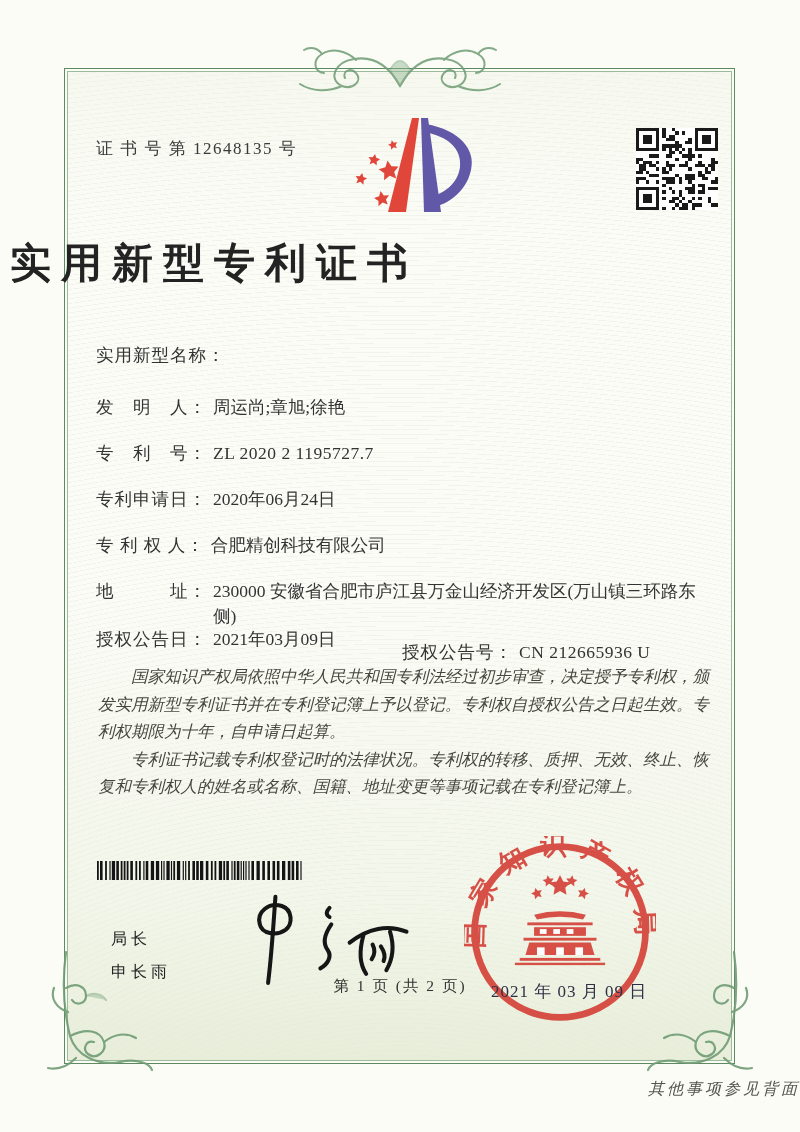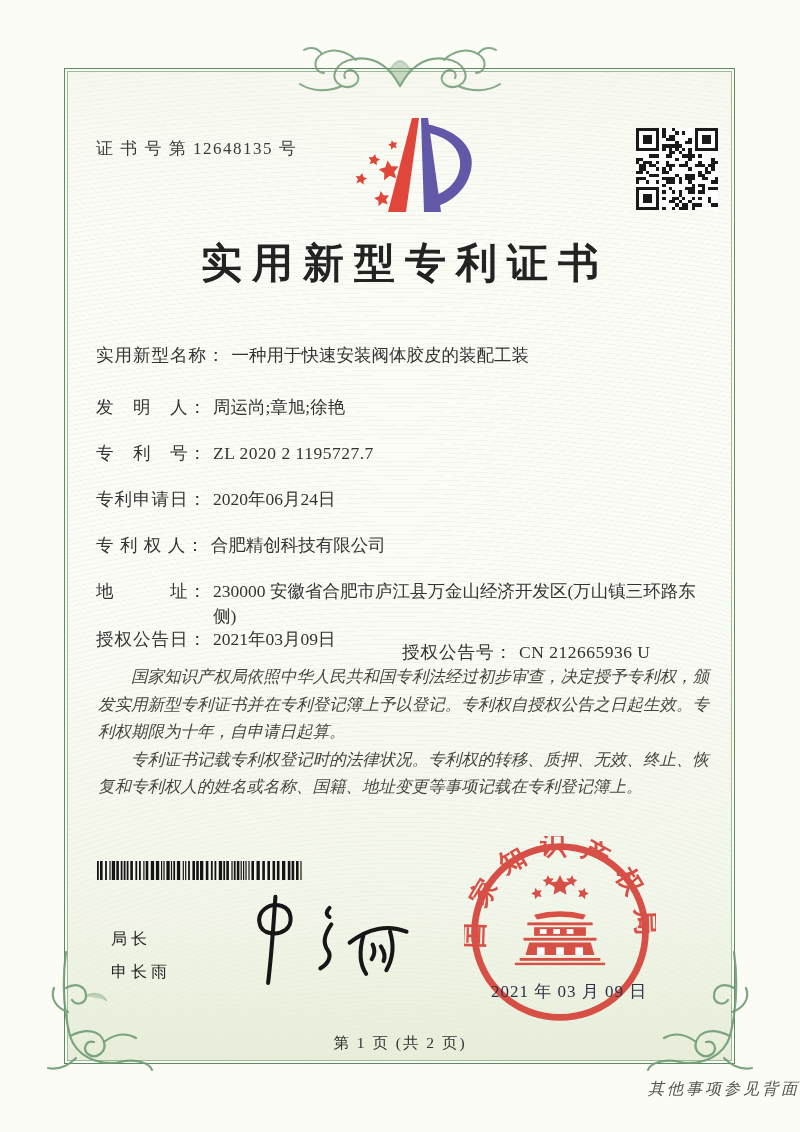--- a/index.html
+++ b/index.html
@@ -21,21 +21,21 @@
       linear-gradient(180deg, rgba(238,242,226,.40) 0%, rgba(255,255,255,0) 16%,
         rgba(255,255,255,0) 52%, rgba(231,238,217,.45) 84%, rgba(225,233,208,.75) 100%),
       repeating-radial-gradient(ellipse 160% 70% at 50% 118%,
         rgba(128,162,124,.09) 0 1.2px, rgba(255,255,255,0) 1.2px 7px);
   }
   
   .cert-no{position:absolute;left:96px;top:137px;font-size:17px;letter-spacing:1.5px;color:#3a3a3a;}
   .logo{position:absolute;left:340px;top:112px;width:140px;height:106px;}
   .qr{position:absolute;left:636px;top:128px;width:82px;height:82px;background:#fff;}
   .title{
-    position:absolute;left:0;right:0;top:236px;text-align:center;
+    position:absolute;left:0;right:0;top:236px;
     font-size:41px;font-weight:600;letter-spacing:10px;text-indent:10px;color:#232323;margin:0;
   }
   .row{position:absolute;left:96px;width:610px;display:flex;font-size:17.5px;line-height:25px;color:#333;}
   .row .lbl{flex:none;letter-spacing:1px;white-space:pre;}
   .row .val{flex:1;margin-left:6px;}
   .r1{top:343px}.r2{top:395px}.r3{top:441px}.r4{top:487px}.r5{top:533px}.r6{top:579px}
   .grant{top:627px}
   .grant .pair2{position:absolute;left:306px;top:13px;display:flex;}
   .mono-num{letter-spacing:.5px;}
   .body-text{
@@ -45,21 +45,21 @@
   }
   .body-text p{margin:0;text-indent:2em;}
   .barcode{position:absolute;left:97px;top:861px;width:211px;height:19px;}
   .signer{position:absolute;left:111px;top:922px;font-size:16px;color:#232323;letter-spacing:4px;line-height:33px;}
   .sig{position:absolute;left:228px;top:884px;width:192px;height:110px;}
   .seal{position:absolute;left:464px;top:836px;width:192px;height:192px;opacity:.93;}
   .seal-date{
     position:absolute;left:491px;top:980px;font-size:17px;color:#2e3146;
     letter-spacing:1px;z-index:6;white-space:pre;
   }
-  .page-ind{position:absolute;left:0;right:0;top:1033px;text-align:center;font-size:15.5px;letter-spacing:2px;color:#333;}
+  .page-ind{position:absolute;left:0;right:0;top:976px;text-align:center;font-size:15.5px;letter-spacing:2px;color:#333;}
   .back-note{
     position:absolute;left:0;right:0;top:1079px;text-align:right;
     font-size:16px;font-style:italic;letter-spacing:3px;color:#55544e;
   }
   .flourish-top{position:absolute;left:272px;top:40px;width:256px;height:58px;}
   .flourish-bl{position:absolute;left:42px;top:948px;width:112px;height:128px;}
   .flourish-br{position:absolute;left:646px;top:948px;width:112px;height:128px;transform:scaleX(-1);}
 </style>
 </head>
 <body>
@@ -300,21 +300,20 @@
       <rect x="20" y="2" width="3" height="3" fill="#1a1a1a"></rect>
       <rect x="0" y="18" width="7" height="7" fill="#1a1a1a"></rect>
       <rect x="1" y="19" width="5" height="5" fill="#fff"></rect>
       <rect x="2" y="20" width="3" height="3" fill="#1a1a1a"></rect>
     </svg>
 
   <h1 class="title">实用新型专利证书</h1>
 
   <div class="row r1">
     <span class="lbl">实用新型名称：</span>
-    <span class="val">一种用于快速安装阀体胶皮的装配工装</span>
   </div>
   <div class="row r2">
     <span class="lbl">发　明　人：</span>
     <span class="val">周运尚;章旭;徐艳</span>
   </div>
   <div class="row r3">
     <span class="lbl">专　利　号：</span>
     <span class="val mono-num">ZL 2020 2 1195727.7</span>
   </div>
   <div class="row r4">

